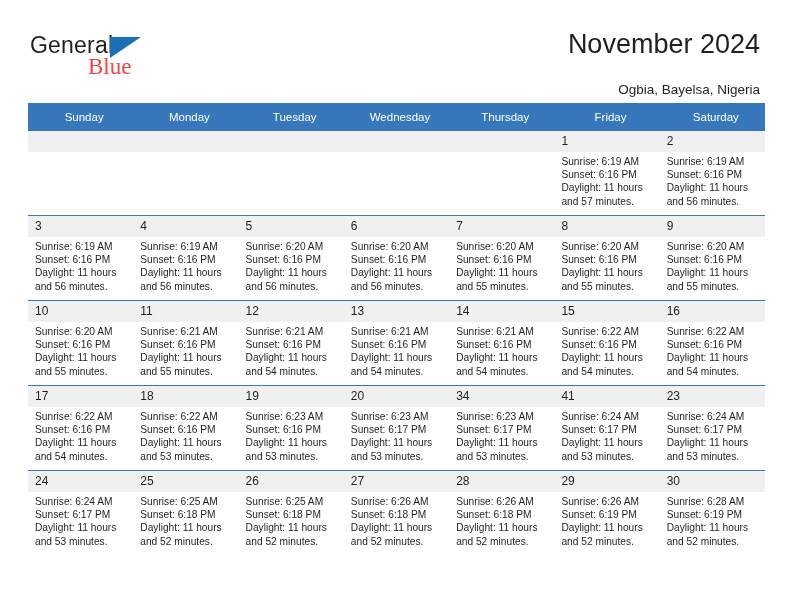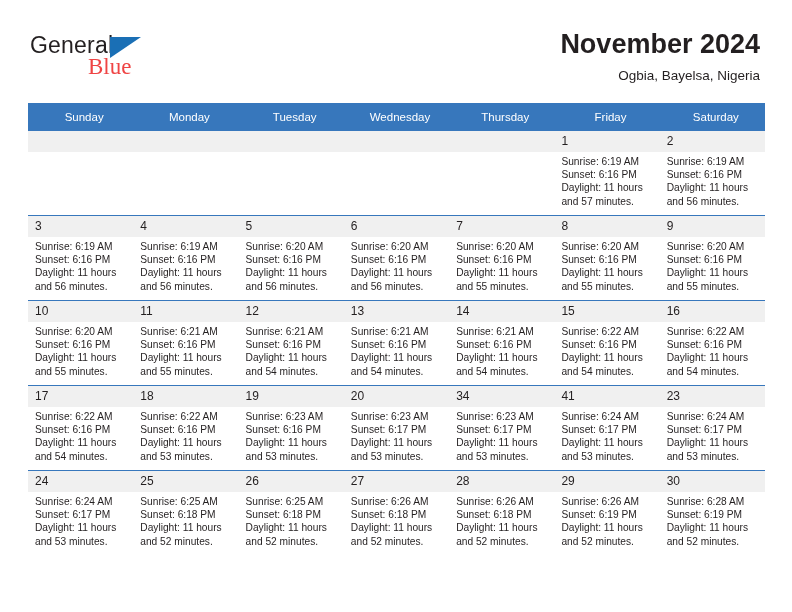--- a/index.html
+++ b/index.html
@@ -65,30 +65,30 @@
   }
 
   .title-block {
     position: absolute;
     right: 32px;
     top: 28px;
     text-align: right;
   }
   .cal-title {
     font-size: 27px;
-    font-weight: bold;
+    font-weight: normal;
     color: #231f20;
     line-height: 32px;
     white-space: nowrap;
   }
   .cal-sub {
     font-size: 13.5px;
     color: #231f20;
     line-height: 20px;
-    margin-top: 6px;
+    margin-top: 20px;
     white-space: nowrap;
   }
 
   
   .cal {
     position: absolute;
     left: 28px;
     top: 103px;
     width: 737px;
     border-collapse: collapse;

